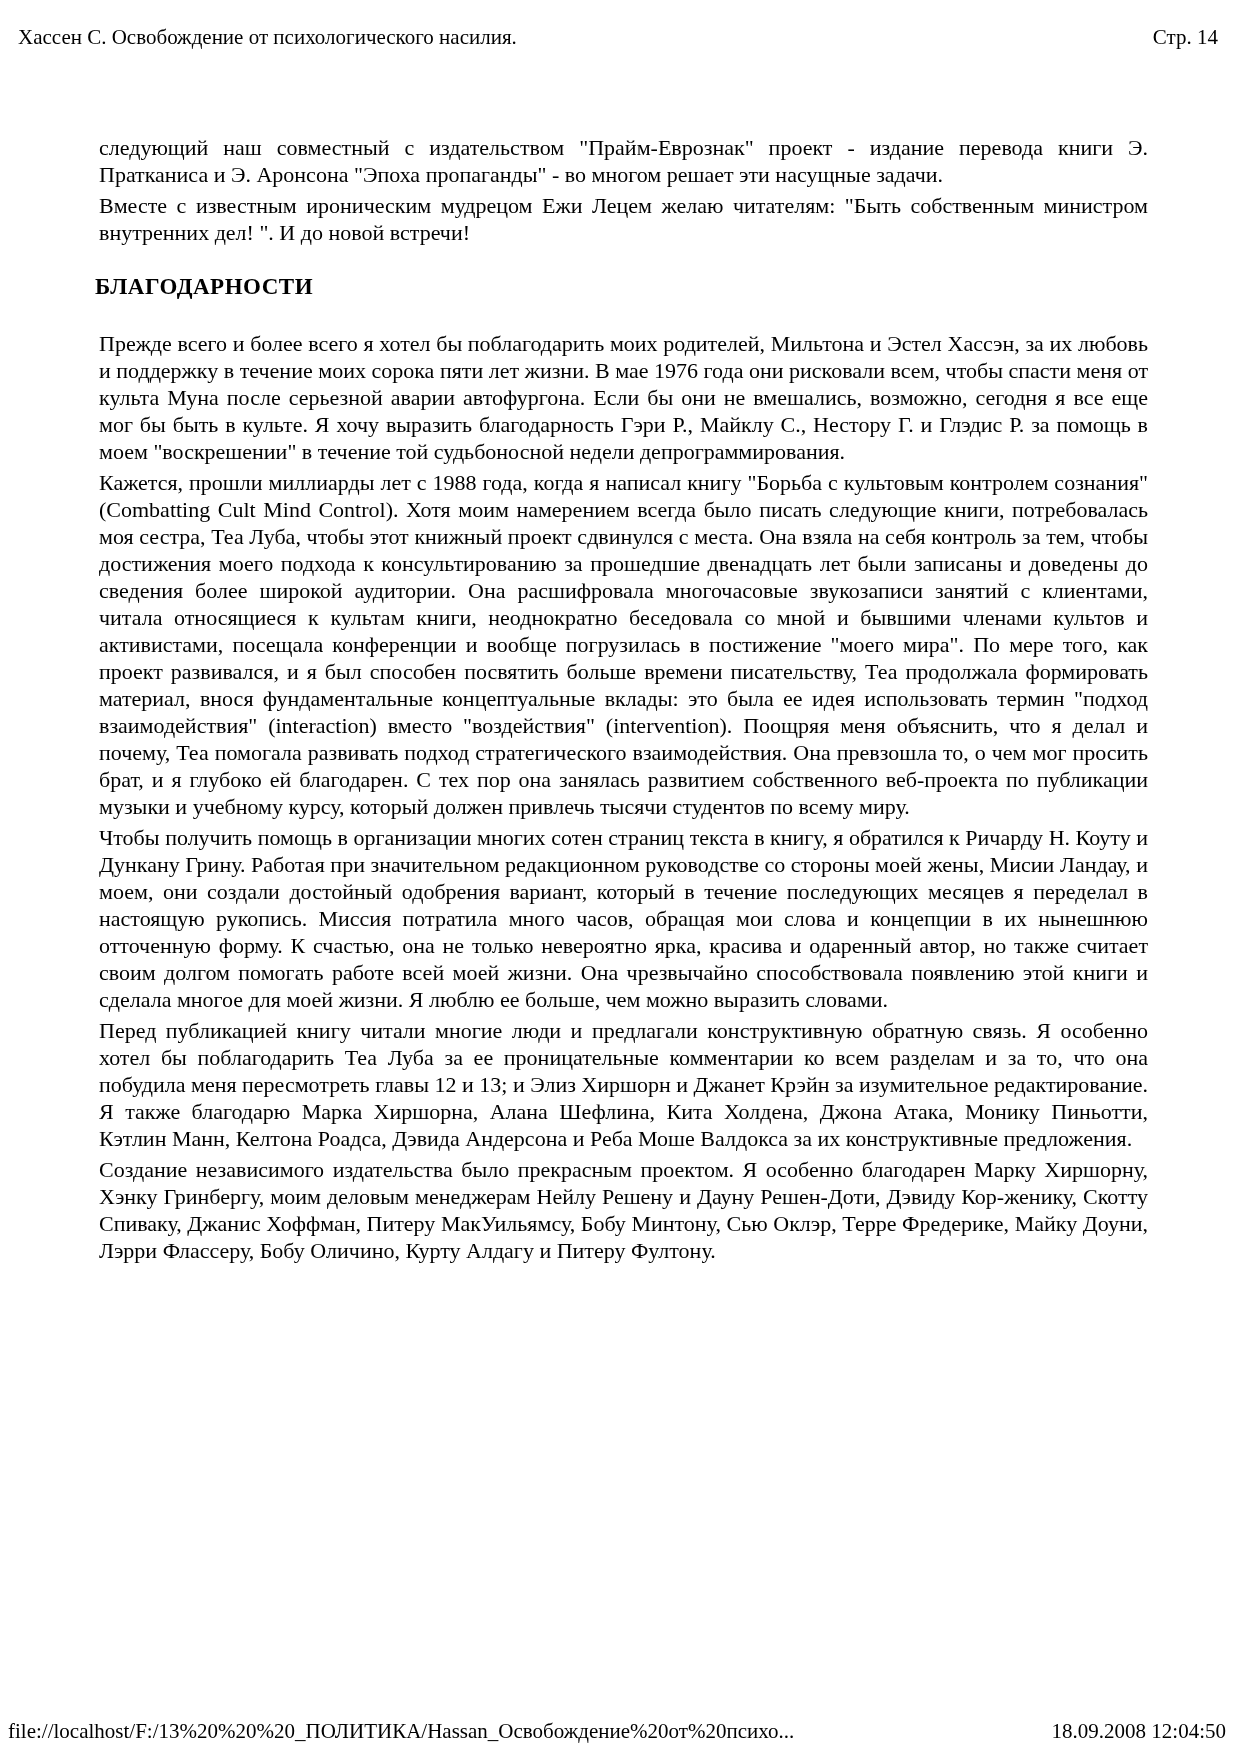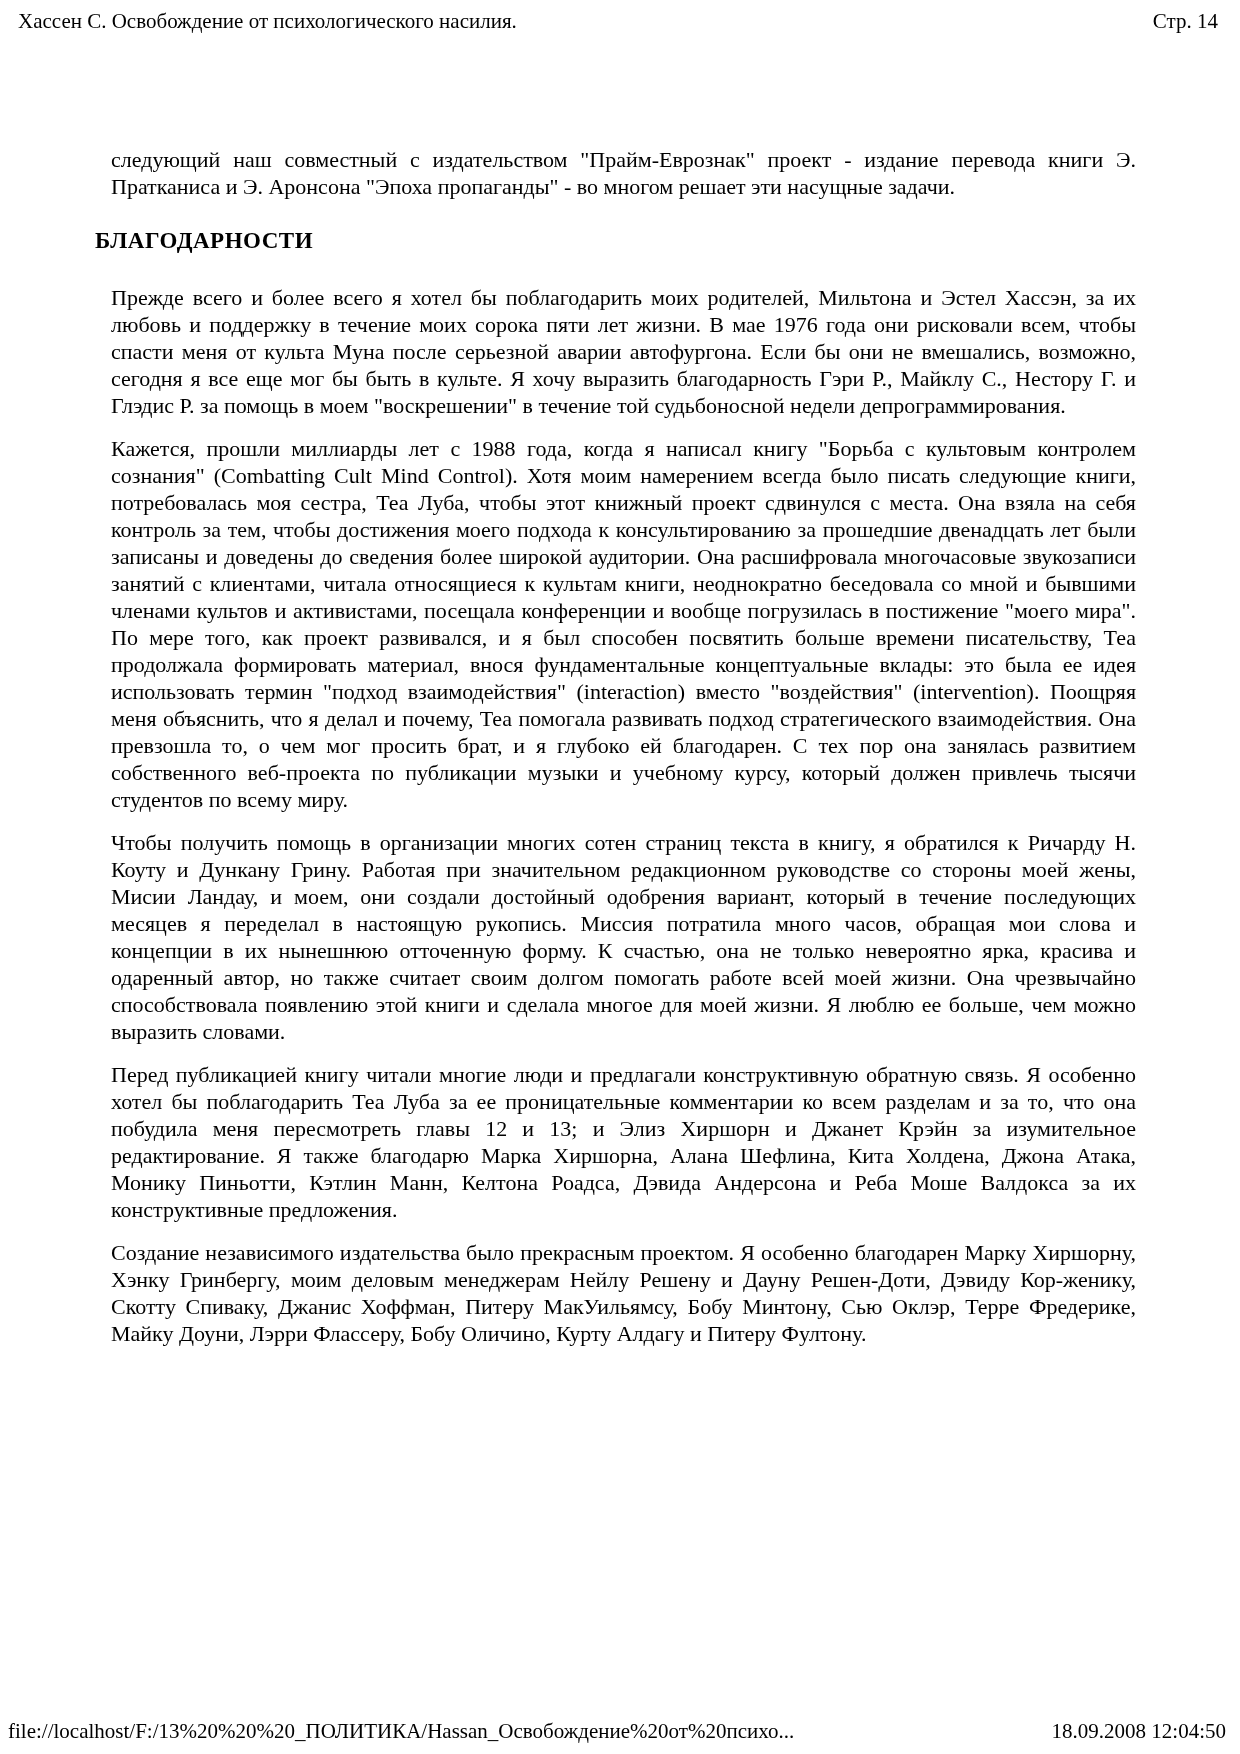--- a/index.html
+++ b/index.html
@@ -11,39 +11,39 @@
     position: relative;
     width: 1240px;
     height: 1754px;
     background: #ffffff;
     color: #000000;
     font-family: "Liberation Serif", "DejaVu Serif", serif;
     overflow: hidden;
   }
   .header {
     position: absolute;
-    top: 8px;
+    top: 24px;
     left: 18px;
     right: 22px;
     display: flex;
     justify-content: space-between;
     font-size: 21px;
     line-height: 26px;
   }
   .content {
     position: absolute;
     top: 130px;
     left: 95px;
     width: 1057px;
     font-size: 22px;
     line-height: 27px;
     text-align: justify;
   }
   .content p {
-    margin: 16px;
+    margin: 4px;
     padding: 0;
   }
   .heading {
     text-align: left;
     font-weight: bold;
     font-size: 23px;
     margin: 27px 0 30px 0;
     letter-spacing: 0.5px;
   }
   .footer {
@@ -64,20 +64,21 @@
 <div class="page">
 
   <div class="header">
     <span>Хассен С. Освобождение от психологического насилия.</span>
     <span>Стр. 14</span>
   </div>
 
   <div class="content">
     <div>
         <p>следующий наш совместный с издательством "Прайм-Еврознак" проект - издание перевода книги Э. Пратканиса и Э. Аронсона "Эпоха пропаганды" - во многом решает эти насущные задачи.</p>
+        <p>Вместе с известным ироническим мудрецом Ежи Лецем желаю читателям: "Быть собственным министром внутренних дел! ". И до новой встречи!</p>
       </div>
 
     <h1 class="heading">БЛАГОДАРНОСТИ</h1>
 
     <div>
         <p>Прежде всего и более всего я хотел бы поблагодарить моих родителей, Мильтона и Эстел Хассэн, за их любовь и поддержку в течение моих сорока пяти лет жизни. В мае 1976 года они рисковали всем, чтобы спасти меня от культа Муна после серьезной аварии автофургона. Если бы они не вмешались, возможно, сегодня я все еще мог бы быть в культе. Я хочу выразить благодарность Гэри Р., Майклу С., Нестору Г. и Глэдис Р. за помощь в моем "воскрешении" в течение той судьбоносной недели депрограммирования.</p>
         <p>Кажется, прошли миллиарды лет с 1988 года, когда я написал книгу "Борьба с культовым контролем сознания" (Combatting Cult Mind Control). Хотя моим намерением всегда было писать следующие книги, потребовалась моя сестра, Теа Луба, чтобы этот книжный проект сдвинулся с места. Она взяла на себя контроль за тем, чтобы достижения моего подхода к консультированию за прошедшие двенадцать лет были записаны и доведены до сведения более широкой аудитории. Она расшифровала многочасовые звукозаписи занятий с клиентами, читала относящиеся к культам книги, неоднократно беседовала со мной и бывшими членами культов и активистами, посещала конференции и вообще погрузилась в постижение "моего мира". По мере того, как проект развивался, и я был способен посвятить больше времени писательству, Теа продолжала формировать материал, внося фундаментальные концептуальные вклады: это была ее идея использовать термин "подход взаимодействия" (interaction) вместо "воздействия" (intervention). Поощряя меня объяснить, что я делал и почему, Теа помогала развивать подход стратегического взаимодействия. Она превзошла то, о чем мог просить брат, и я глубоко ей благодарен. С тех пор она занялась развитием собственного веб-проекта по публикации музыки и учебному курсу, который должен привлечь тысячи студентов по всему миру.</p>
         <p>Чтобы получить помощь в организации многих сотен страниц текста в книгу, я обратился к Ричарду Н. Коуту и Дункану Грину. Работая при значительном редакционном руководстве со стороны моей жены, Мисии Ландау, и моем, они создали достойный одобрения вариант, который в течение последующих месяцев я переделал в настоящую рукопись. Миссия потратила много часов, обращая мои слова и концепции в их нынешнюю отточенную форму. К счастью, она не только невероятно ярка, красива и одаренный автор, но также считает своим долгом помогать работе всей моей жизни. Она чрезвычайно способствовала появлению этой книги и сделала многое для моей жизни. Я люблю ее больше, чем можно выразить словами.</p>
         <p>Перед публикацией книгу читали многие люди и предлагали конструктивную обратную связь. Я особенно хотел бы поблагодарить Теа Луба за ее проницательные комментарии ко всем разделам и за то, что она побудила меня пересмотреть главы 12 и 13; и Элиз Хиршорн и Джанет Крэйн за изумительное редактирование. Я также благодарю Марка Хиршорна, Алана Шефлина, Кита Холдена, Джона Атака, Монику Пиньотти, Кэтлин Манн, Келтона Роадса, Дэвида Андерсона и Реба Моше Валдокса за их конструктивные предложения.</p>
         <p>Создание независимого издательства было прекрасным проектом. Я особенно благодарен Марку Хиршорну, Хэнку Гринбергу, моим деловым менеджерам Нейлу Решену и Дауну Решен-Доти, Дэвиду Кор-женику, Скотту Спиваку, Джанис Хоффман, Питеру МакУильямсу, Бобу Минтону, Сью Оклэр, Терре Фредерике, Майку Доуни, Лэрри Флассеру, Бобу Оличино, Курту Алдагу и Питеру Фултону.</p>

